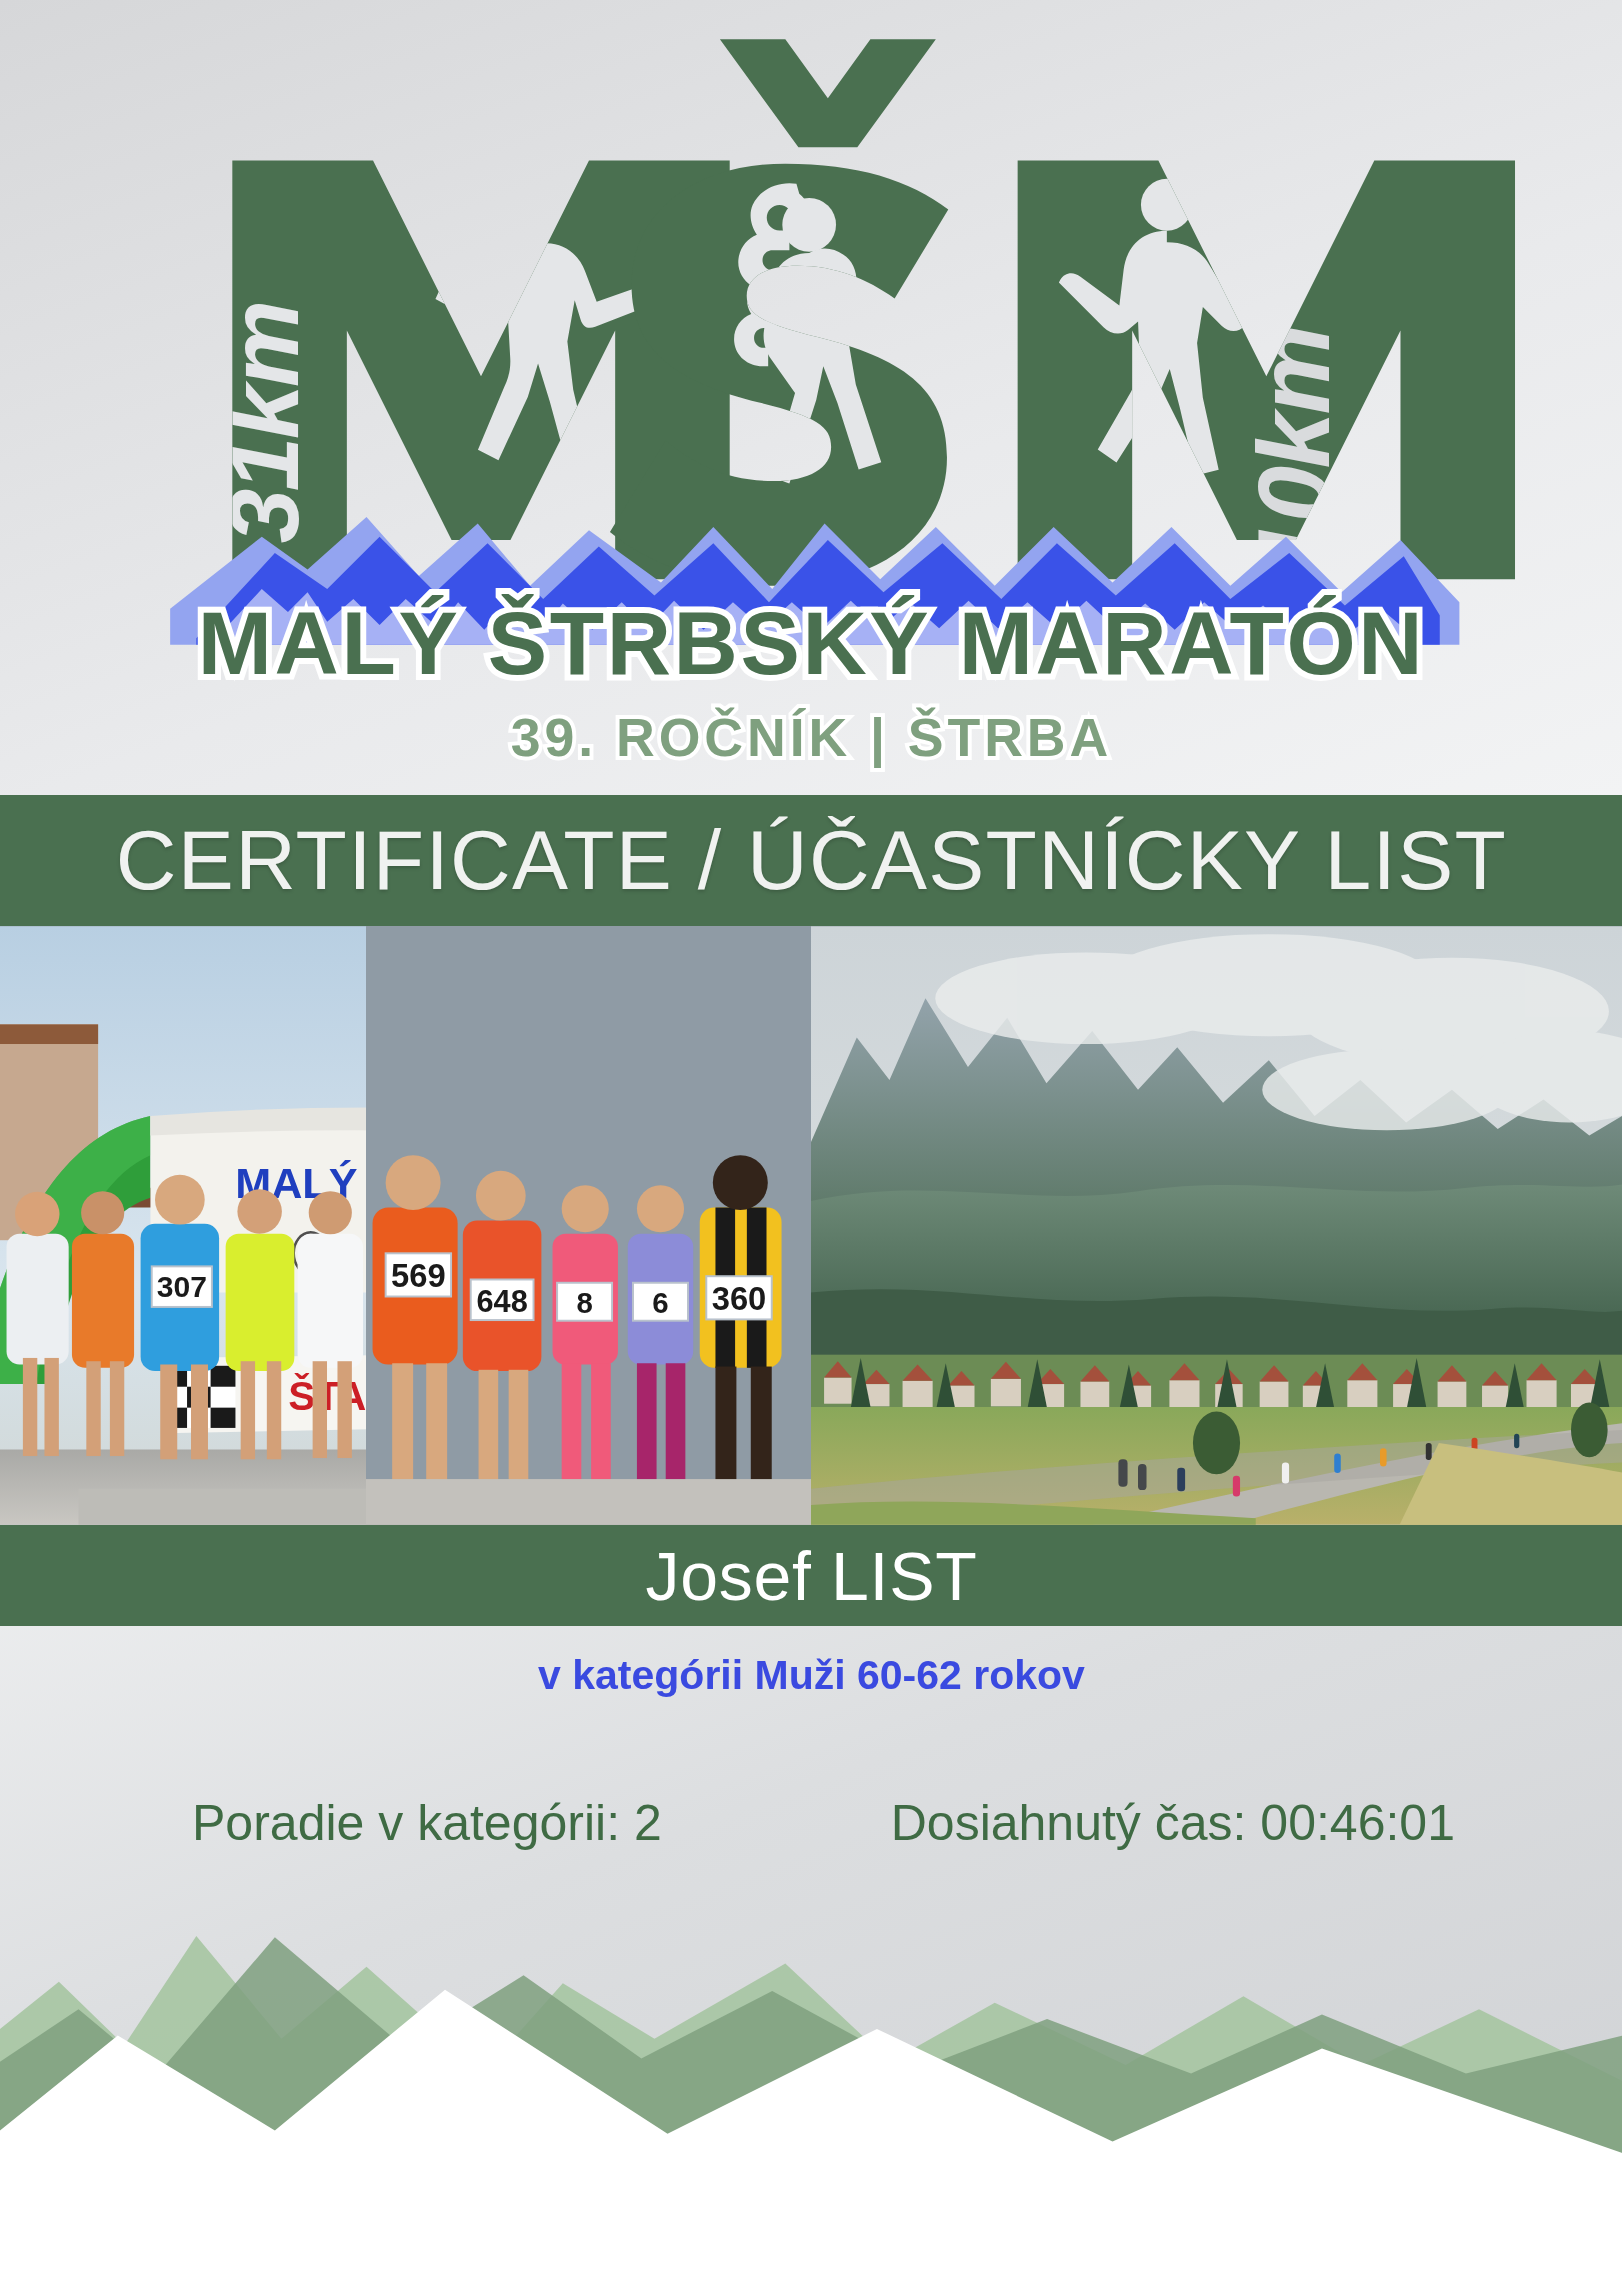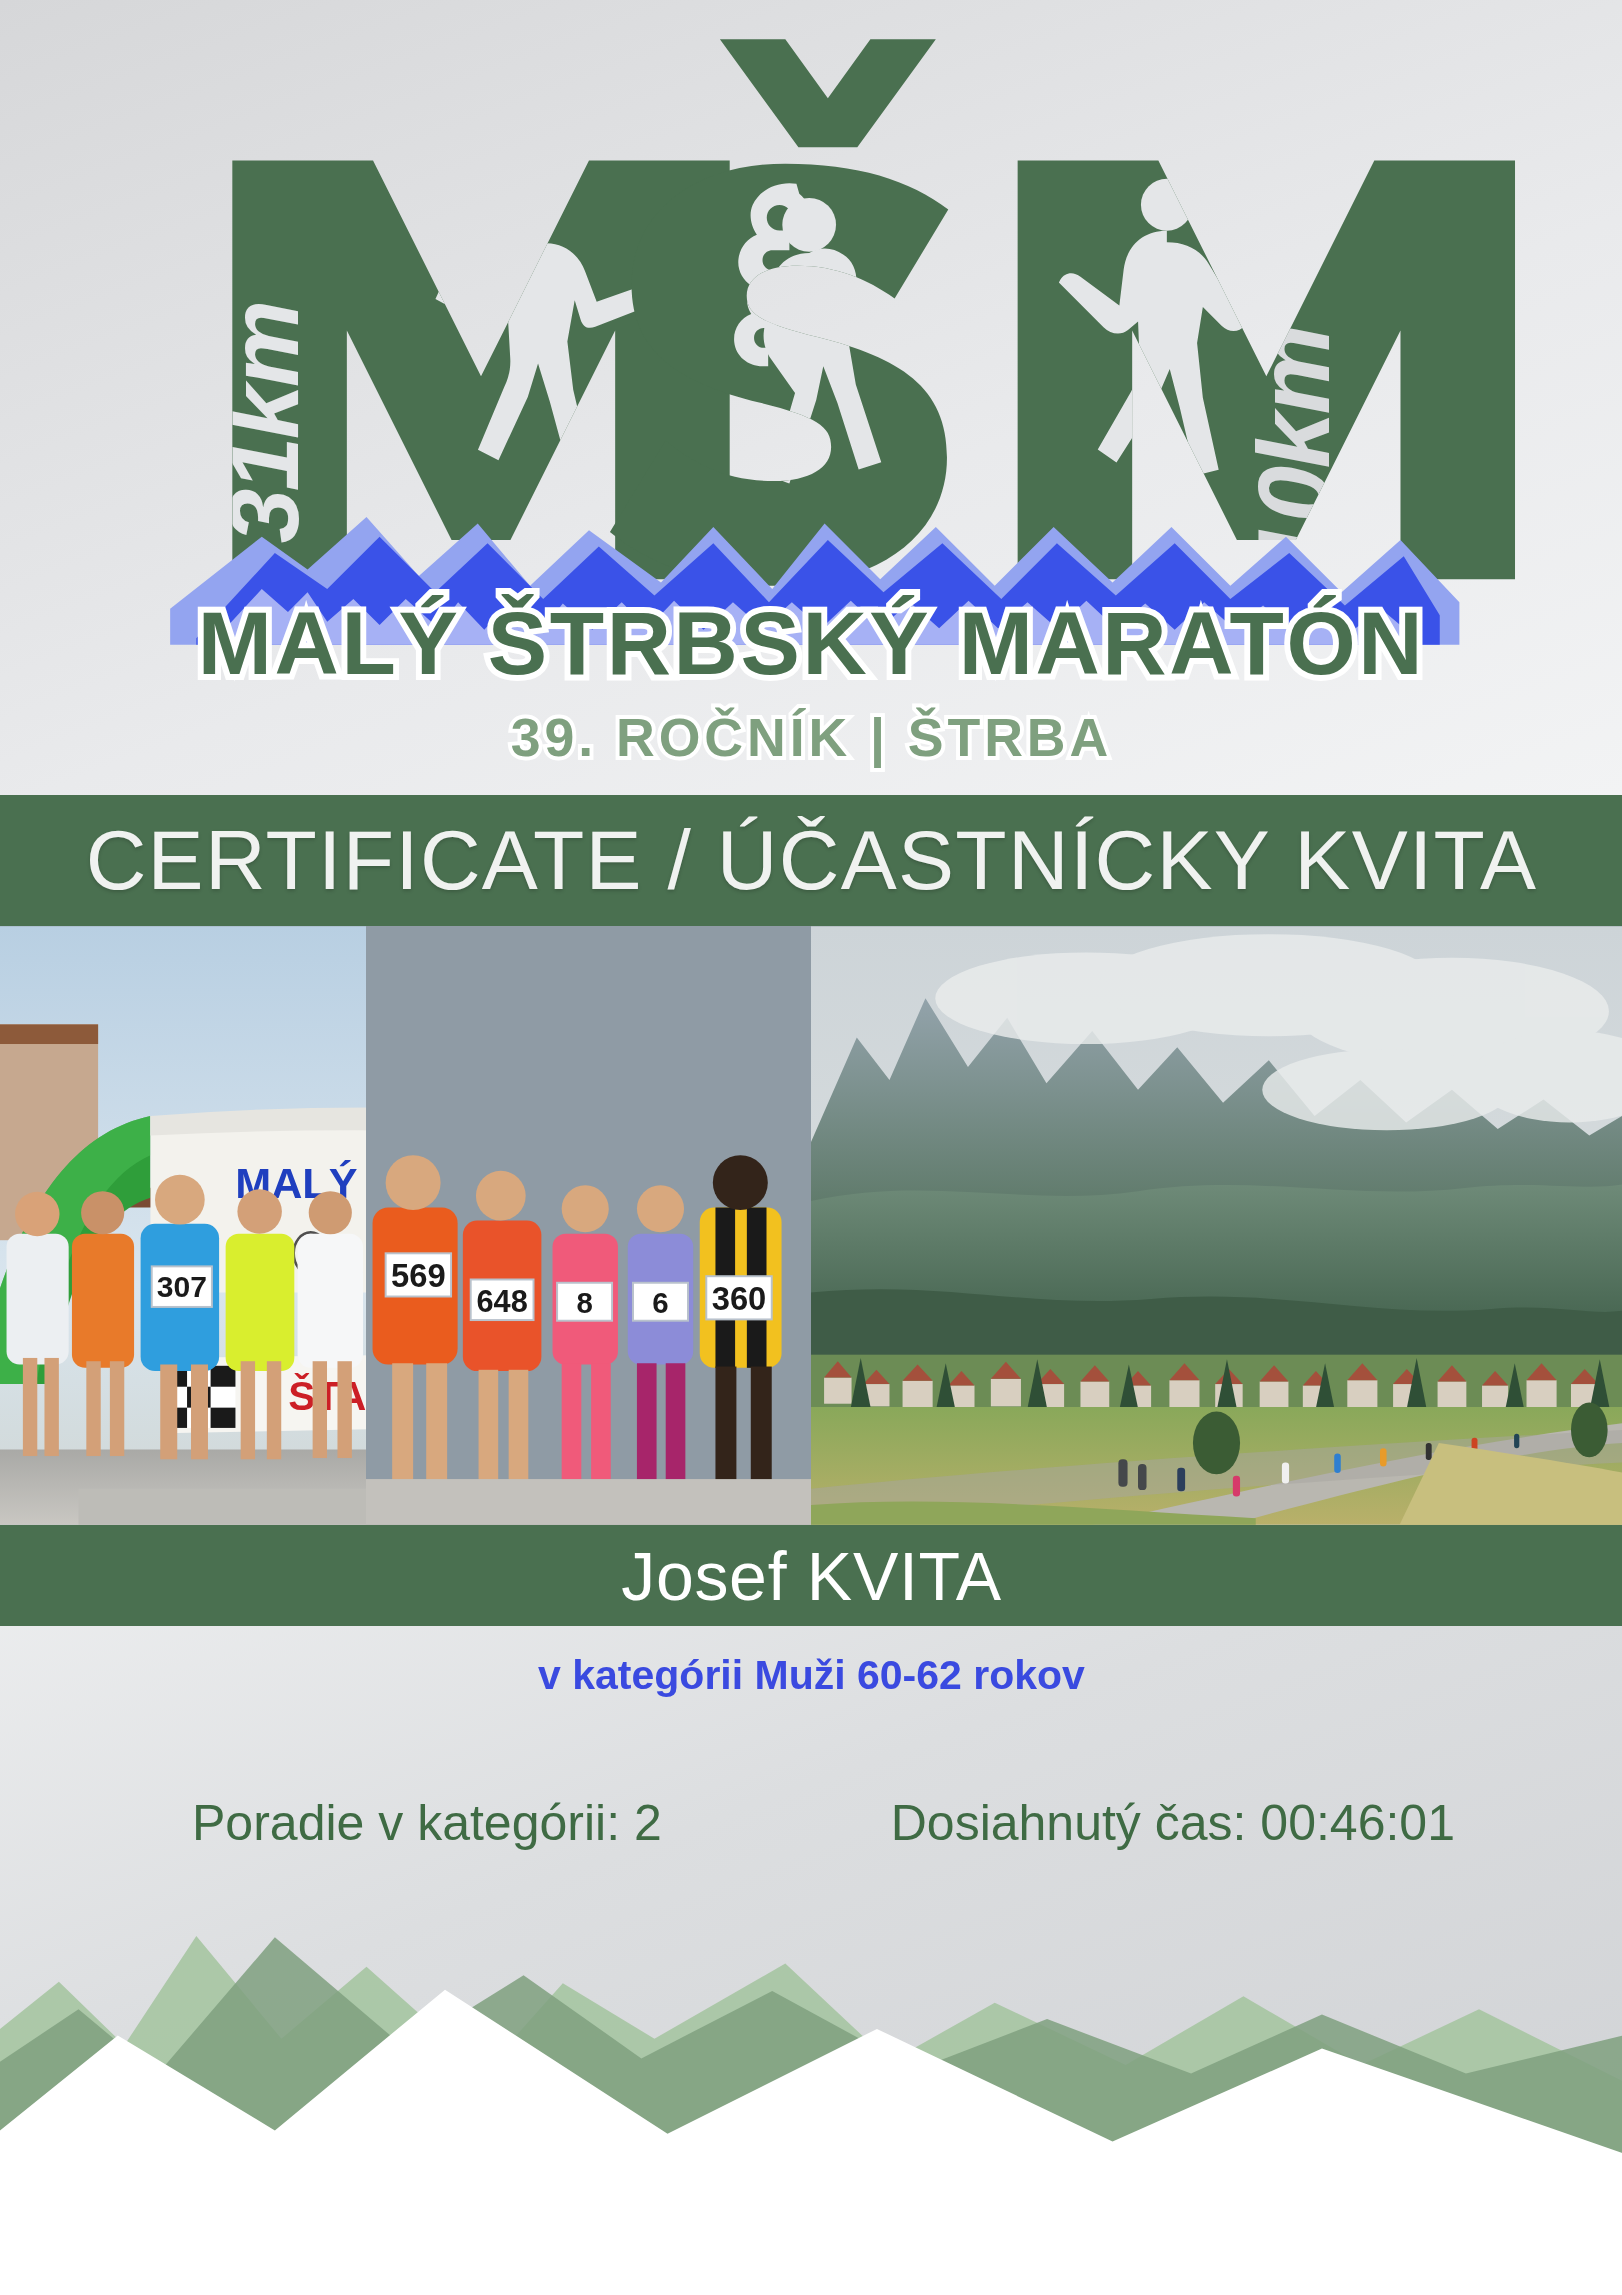--- a/index.html
+++ b/index.html
@@ -138,21 +138,21 @@
         <path d="M340,965 L400,900 L440,935 L470,905 L500,950 L540,915 L580,955 L620,915 L670,960 L700,920 L740,962 L780,918 L830,960 L860,922 L905,962 L950,920 L990,960 L1030,918 L1075,962 L1120,920 L1165,960 L1210,920 L1255,960 L1300,918 L1345,960 L1390,920 L1435,960 L1480,918 L1525,960 L1570,920 L1615,960 L1660,918 L1705,960 L1750,922 L1795,962 L1840,920 L1885,960 L1930,925 L1975,965 L2020,925 L2065,965 L2110,930 L2155,968 L2155,985 L340,985 Z" fill="#ffffff" opacity="0.55"></path>
       </g>
 
       <text x="1240" y="1030" text-anchor="middle" font-family="Liberation Sans, sans-serif" font-size="136" font-weight="bold" fill="#4a7050" stroke="#ffffff" stroke-width="18" paint-order="stroke" letter-spacing="4">MALÝ ŠTRBSKÝ MARATÓN</text>
 
       <text x="1240" y="1155" text-anchor="middle" font-family="Liberation Sans, sans-serif" font-size="82" font-weight="bold" fill="#7fa07f" stroke="#ffffff" stroke-width="12" paint-order="stroke" letter-spacing="6">39. ROČNÍK | ŠTRBA</text>
     </svg>
   </div>
 
   <div class="cert-banner">
-    <div class="txt">CERTIFICATE / ÚČASTNÍCKY KVITA</div>
+    <div class="txt">CERTIFICATE / ÚČASTNÍCKY LIST</div>
   </div>
 
   <div class="photo-strip">
 
     <div class="photo-left">
       <svg width="811" height="599" viewBox="0 0 1240 915" xmlns="http://www.w3.org/2000/svg">
         <defs>
           <linearGradient id="skyg" x1="0" y1="0" x2="0" y2="1">
             <stop offset="0%" stop-color="#b8cfe2"></stop>
               <stop offset="60%" stop-color="#d9e5ee"></stop>
@@ -483,21 +483,21 @@
         <g fill="#3b5c34">
           <ellipse cx="620" cy="790" rx="36" ry="48"></ellipse>
           <ellipse cx="1190" cy="770" rx="28" ry="42"></ellipse>
         </g>
       </svg>
     </div>
 
   </div>
 
   <div class="name-banner">
-    <div class="txt">Josef KVITA</div>
+    <div class="txt">Josef LIST</div>
   </div>
 
   <div class="body-lines">
     <div class="l">v kategórii Muži 60-62 rokov</div>
   </div>
 
   <div class="results">
     <div class="r">Poradie v kategórii: 2</div>
     <div class="r">Dosiahnutý čas: 00:46:01</div>
   </div>

